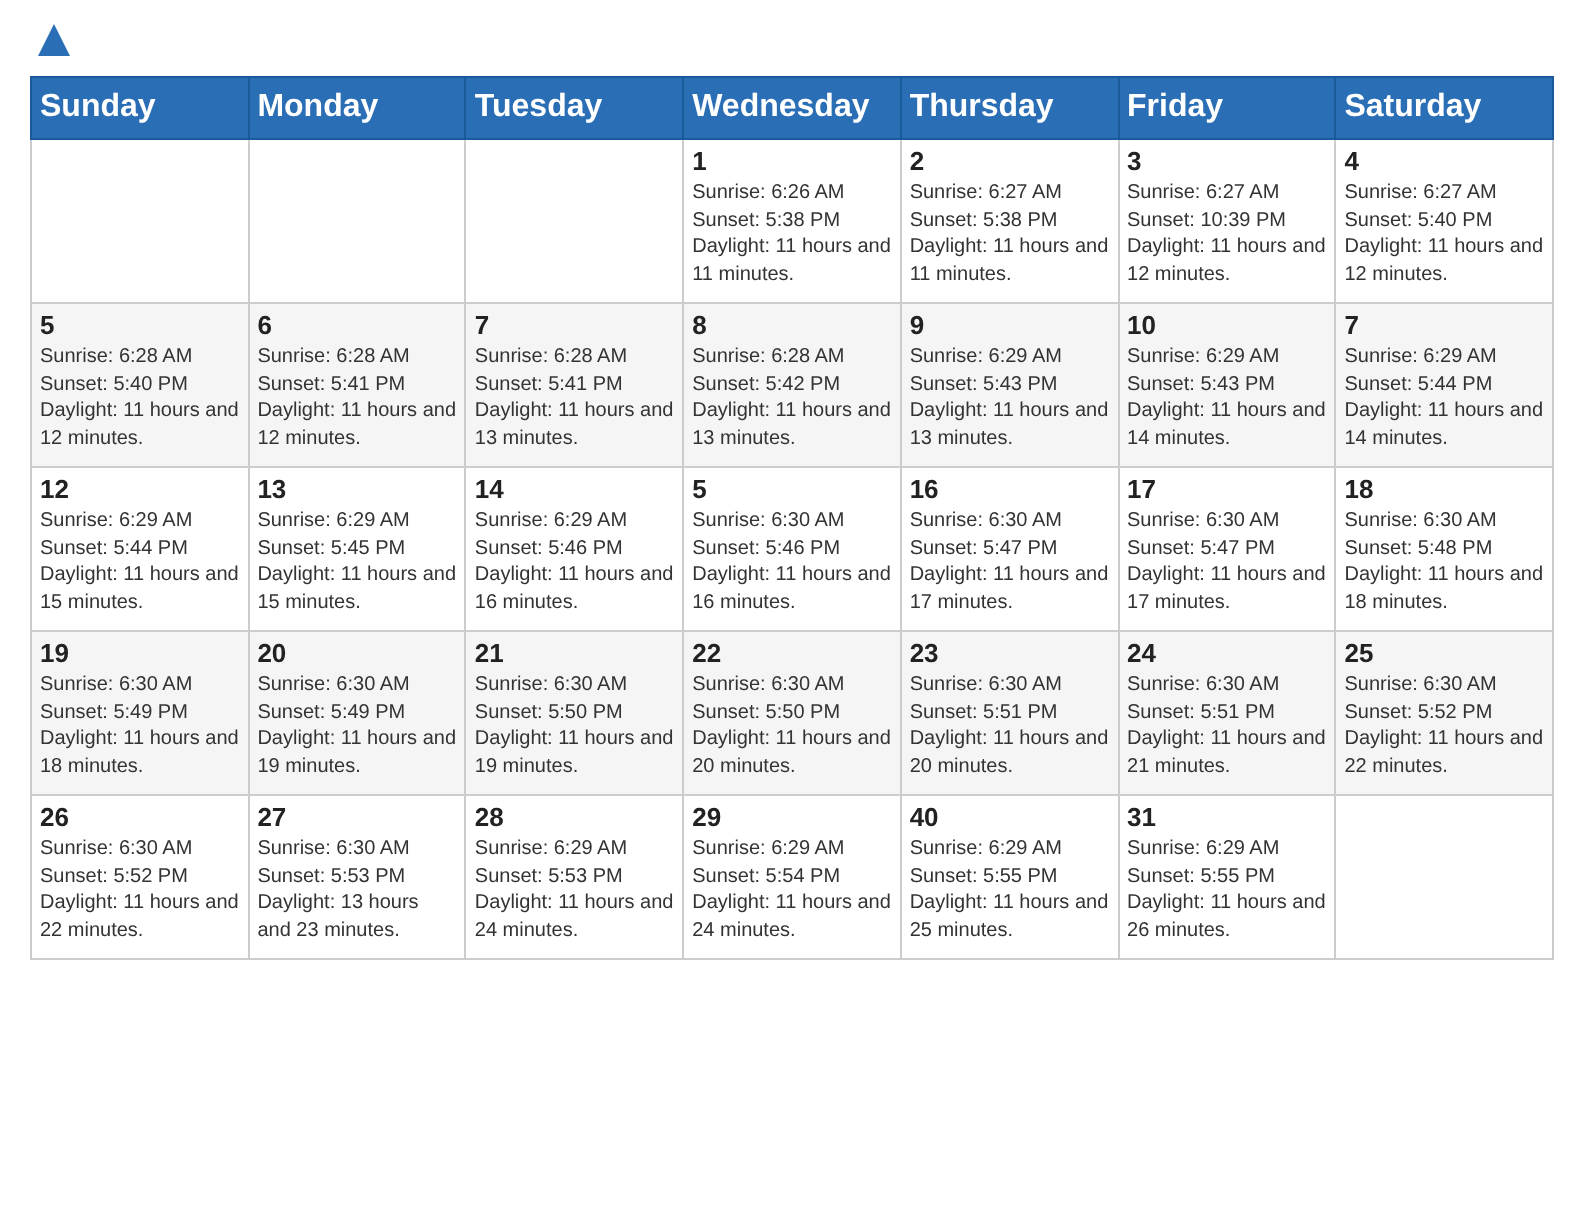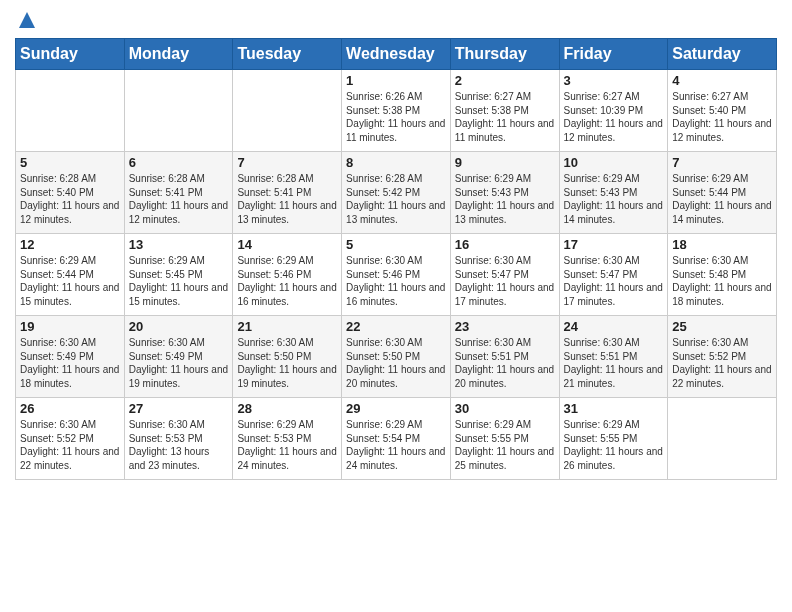--- a/index.html
+++ b/index.html
@@ -260,21 +260,21 @@
           </td>
           <td>
             <span class="day-number">28</span>
             <div class="day-info"><span>Sunrise: 6:29 AM</span><br><span>Sunset: 5:53 PM</span><br><span>Daylight: 11 hours and 24 minutes.</span></div>
           </td>
           <td>
             <span class="day-number">29</span>
             <div class="day-info"><span>Sunrise: 6:29 AM</span><br><span>Sunset: 5:54 PM</span><br><span>Daylight: 11 hours and 24 minutes.</span></div>
           </td>
           <td>
-            <span class="day-number">30</span>
+            <span class="day-number">40</span>
             <div class="day-info"><span>Sunrise: 6:29 AM</span><br><span>Sunset: 5:55 PM</span><br><span>Daylight: 11 hours and 25 minutes.</span></div>
           </td>
           <td>
             <span class="day-number">31</span>
             <div class="day-info"><span>Sunrise: 6:29 AM</span><br><span>Sunset: 5:55 PM</span><br><span>Daylight: 11 hours and 26 minutes.</span></div>
           </td>
           <td class="empty-cell"></td>
         </tr>
       </tbody>
   </table>

